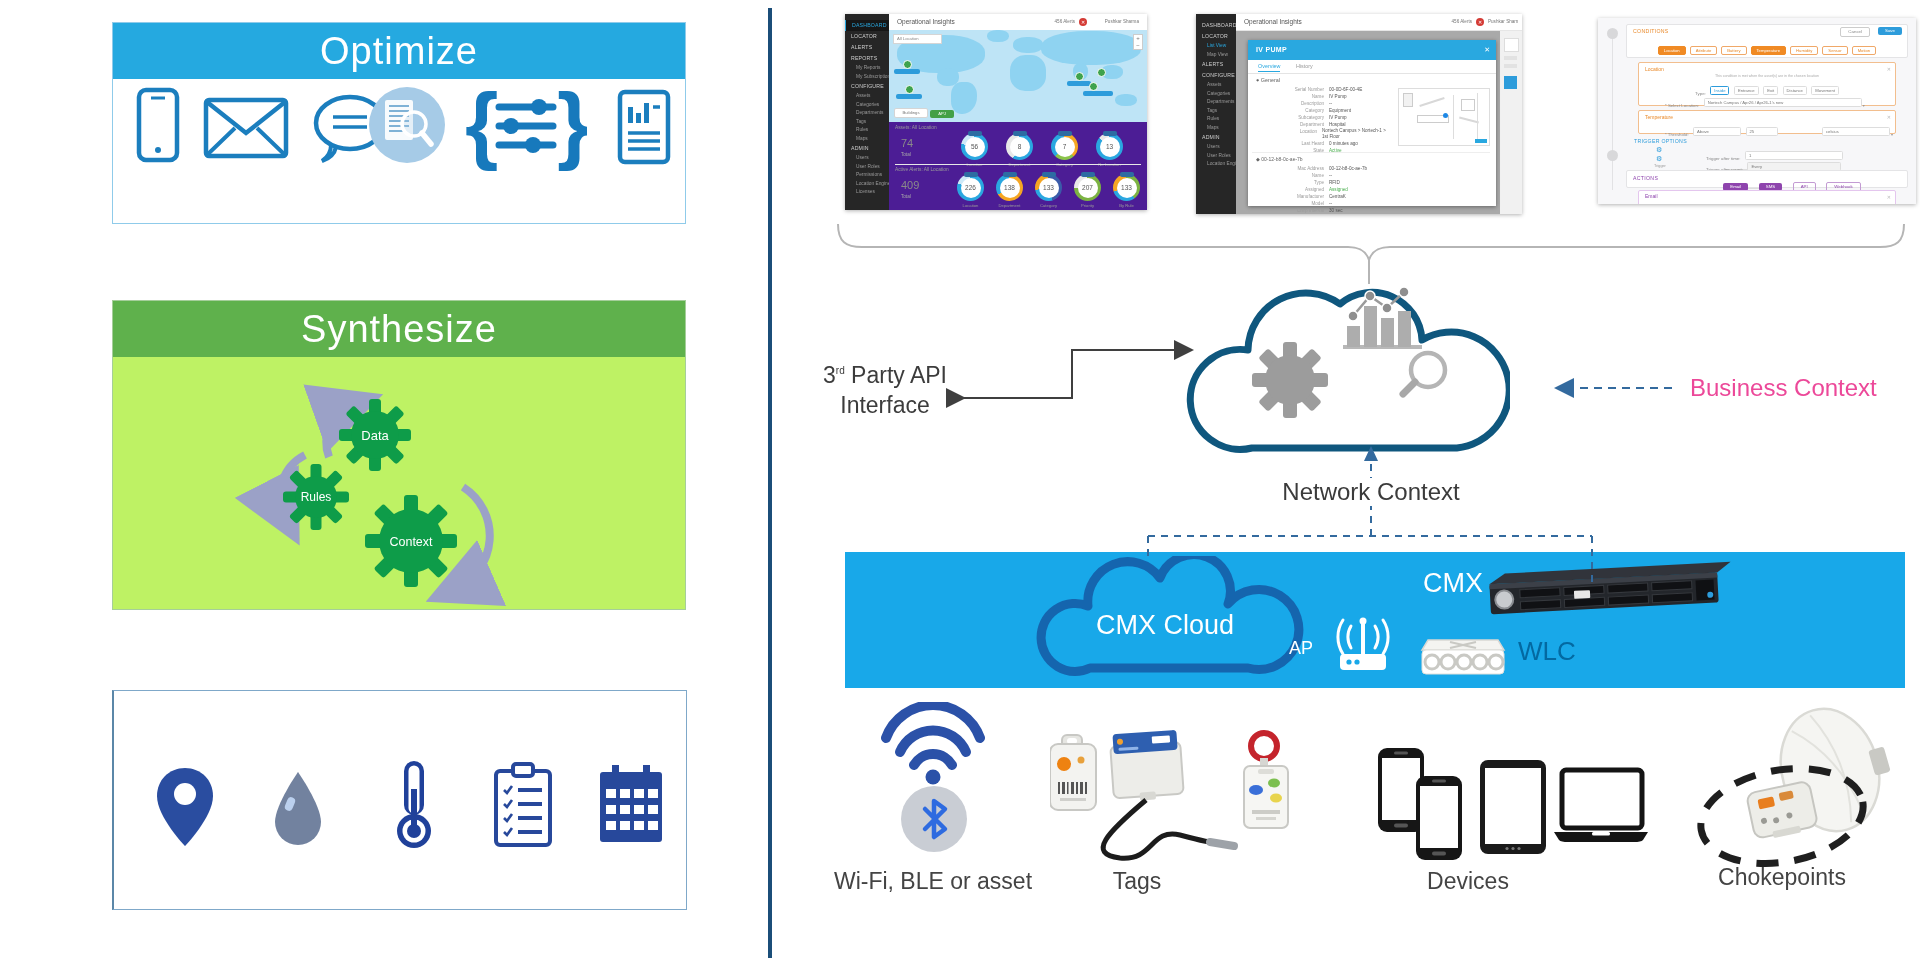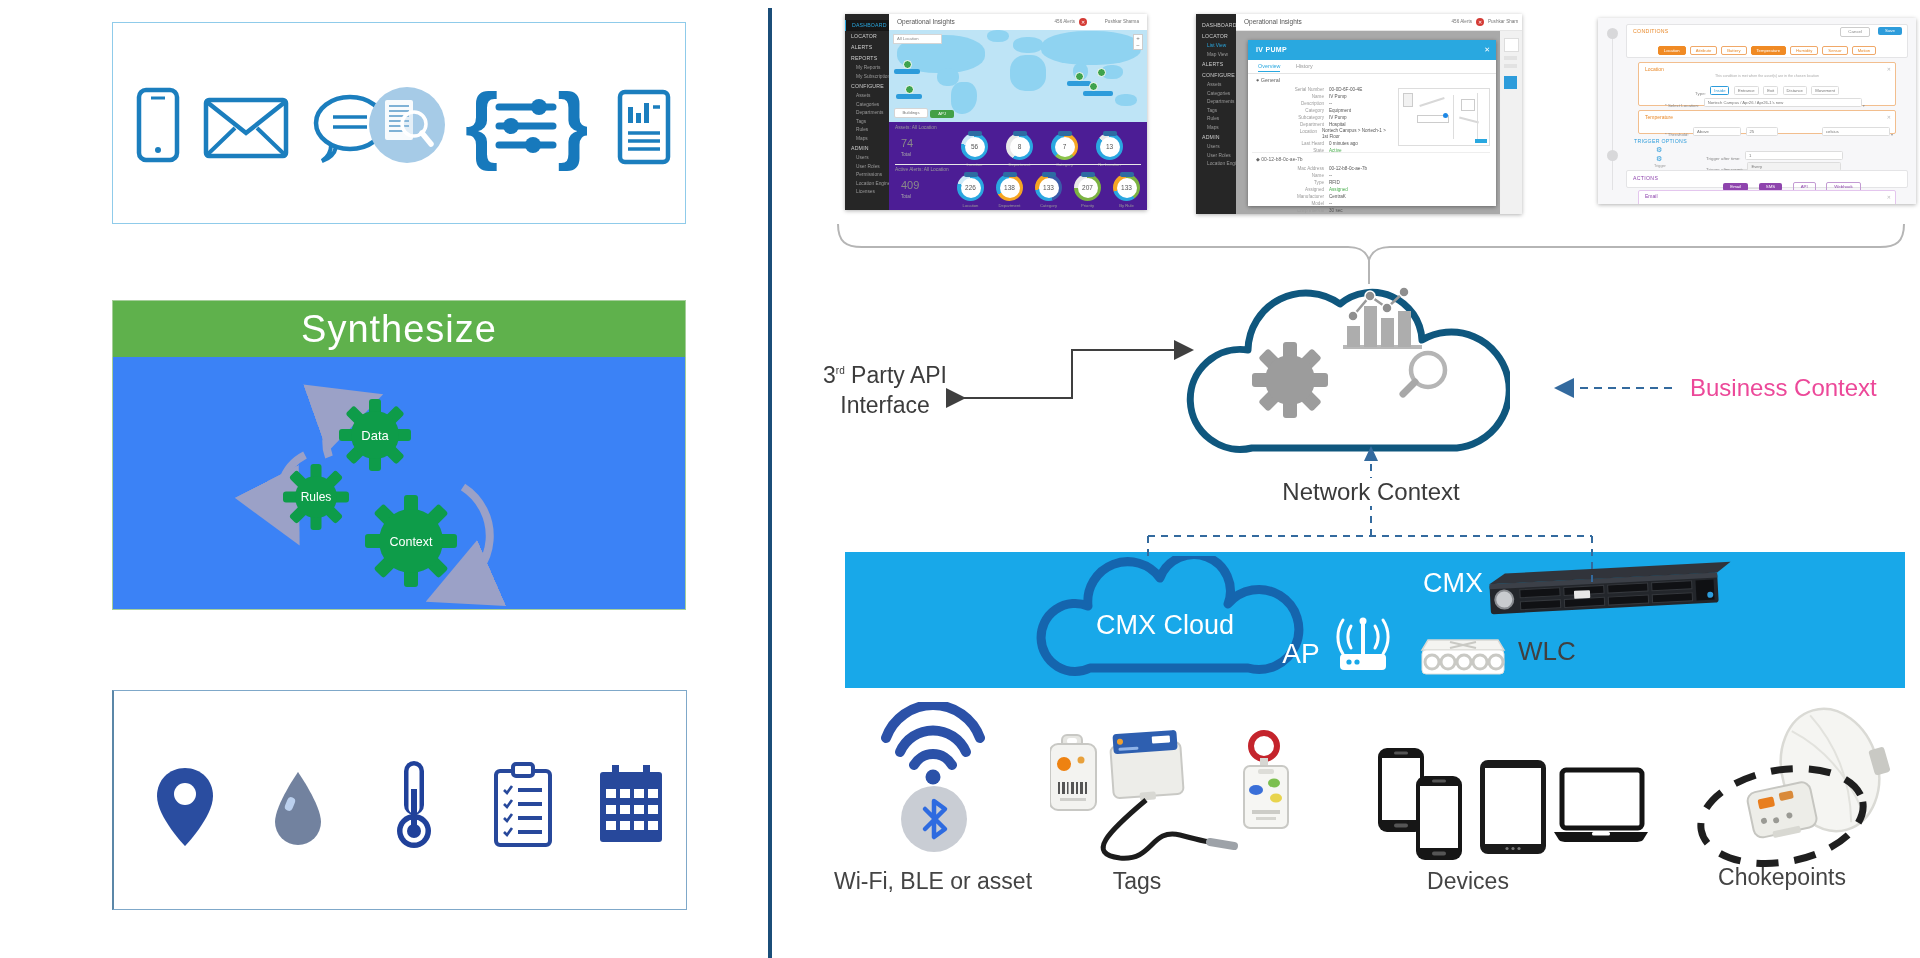--- a/index.html
+++ b/index.html
@@ -51,20 +51,21 @@
   .abtn{display:inline-block;border-radius:2px;font-size:4.4px;line-height:8px;padding:0 7px;margin:0 3px}
   .xcl{position:absolute;right:4px;top:3px;color:#bbb;font-size:5px}
   .tlbl{font-size:4.4px;color:#888}
 </style>
 </head>
 <body>
 
 <div id="c">
 
   <div class="abs" style="left:112px;top:22px;width:572px;height:200px;background:#fff;border:1.5px solid #8FCBEA">
+    <div class="hdr" style="background:#25A9E0">Optimize</div>
 
     <svg class="abs" style="left:22px;top:64px" width="46" height="78" viewBox="0 0 46 78">
       <rect x="4" y="3" width="38" height="70" rx="7" fill="none" stroke="#1B7EBE" stroke-width="4.5"></rect>
       <line x1="16" y1="11" x2="30" y2="11" stroke="#1B7EBE" stroke-width="3"></line>
       <circle cx="23" cy="63" r="3" fill="#1B7EBE"></circle>
     </svg>
     <svg class="abs" style="left:90px;top:74px" width="86" height="62" viewBox="0 0 86 62">
       <rect x="3" y="3" width="80" height="56" rx="3" fill="none" stroke="#1B7EBE" stroke-width="4.5"></rect>
       <path d="M4,5 L43,36 L82,5" fill="none" stroke="#1B7EBE" stroke-width="4.5"></path>
       <path d="M5,57 L32,31 M81,57 L54,31" fill="none" stroke="#1B7EBE" stroke-width="4"></path>
@@ -115,21 +116,21 @@
       </g>
       <g stroke="#1B7EBE" stroke-width="3.5">
         <line x1="11" y1="44" x2="43" y2="44"></line>
           <line x1="11" y1="52" x2="43" y2="52"></line>
           <line x1="11" y1="60" x2="43" y2="60"></line>
       </g>
       <line x1="36" y1="18" x2="43" y2="18" stroke="#1B7EBE" stroke-width="3.5"></line>
     </svg>
   </div>
 
-  <div class="abs" style="left:112px;top:300px;width:572px;height:308px;background:#3b82f6;border:1px solid #A5CE9A">
+  <div class="abs" style="left:112px;top:300px;width:572px;height:308px;background:#bef264;border:1px solid #A5CE9A">
     <div class="hdr" style="background:#5FB14C">Synthesize</div>
     <svg class="abs" style="left:0;top:56px" width="572" height="250" viewBox="0 0 572 250">
       <defs>
         <marker id="lav" markerWidth="9" markerHeight="9" refX="5" refY="4.5" orient="auto">
             <path d="M0,0 L9,4.5 L0,9 Z" fill="#9BA1C7"></path>
           </marker>
       </defs>
       <g stroke="#9BA1C7" stroke-width="8" fill="none">
         <path d="M216,100 A40,40 0 0 1 240,48" marker-end="url(#lav)"></path>
         <path d="M192,98 A46,46 0 0 0 172,160" marker-end="url(#lav)"></path>
@@ -659,21 +660,21 @@
       <rect x="32" y="31" width="40" height="8"></rect>
         <rect x="76" y="31" width="40" height="8"></rect>
         <rect x="120" y="31" width="40" height="8"></rect>
         <rect x="164" y="31" width="40" height="8"></rect>
     </g>
     <rect x="86" y="23" width="16" height="8" rx="1" fill="#E8E8E8"></rect>
     <rect x="208" y="19" width="18" height="20" fill="#0F1013"></rect>
     <circle cx="222" cy="34" r="3" fill="#2D9CDB"></circle>
   </svg>
 
-  <div class="abs lbl" style="left:1276px;top:638px;width:50px;color:#fff;font-size:28px;z-index:2">AP</div>
+  <div class="abs lbl" style="left:1276px;top:638px;width:50px;color:#fff;font-size:18px;z-index:2">AP</div>
   <svg class="abs" style="left:1332px;top:614px;z-index:2" width="62" height="62" viewBox="0 0 62 62">
     <g stroke="#FFFFFF" fill="none" stroke-linecap="round">
       <line x1="31" y1="8" x2="31" y2="40" stroke-width="4"></line>
       <path d="M19,12 A21,21 0 0 0 19,34" stroke-width="3"></path>
       <path d="M11,6 A31,31 0 0 0 11,40" stroke-width="3"></path>
       <path d="M43,12 A21,21 0 0 1 43,34" stroke-width="3"></path>
       <path d="M51,6 A31,31 0 0 1 51,40" stroke-width="3"></path>
     </g>
     <circle cx="31" cy="7" r="3.5" fill="#FFFFFF"></circle>
     <rect x="8" y="40" width="46" height="16" rx="4" fill="#FFFFFF"></rect>
@@ -686,21 +687,21 @@
     <line x1="58" y1="12" x2="32" y2="18" stroke="#C9C9C4" stroke-width="2"></line>
     <rect x="4" y="20" width="82" height="24" rx="4" fill="#FFFFFF" stroke="#E0E0DC"></rect>
     <g stroke="#C9C9C4" stroke-width="3" fill="none">
       <circle cx="14" cy="32" r="7"></circle>
         <circle cx="30" cy="32" r="7"></circle>
         <circle cx="46" cy="32" r="7"></circle>
         <circle cx="62" cy="32" r="7"></circle>
         <circle cx="78" cy="32" r="7"></circle>
     </g>
   </svg>
-  <div class="abs lbl" style="left:1518px;top:636px;width:80px;color:#404040;font-size:26px;text-align:left;z-index:2">WLC</div>
+  <div class="abs lbl" style="left:1518px;top:636px;width:80px;color:#0369a1;font-size:26px;text-align:left;z-index:2">WLC</div>
 
   <svg class="abs" style="left:878px;top:702px" width="110" height="86" viewBox="0 0 110 86">
     <g stroke="#2B51A8" stroke-width="10" fill="none" stroke-linecap="round">
       <path d="M8,36 A50,50 0 0 1 102,36"></path>
       <path d="M22,50 A36,36 0 0 1 88,50"></path>
       <path d="M36,63 A22,22 0 0 1 74,63"></path>
     </g>
     <circle cx="55" cy="75" r="7.5" fill="#2B51A8"></circle>
   </svg>
   <div class="abs" style="left:901px;top:786px;width:66px;height:66px;border-radius:50%;background:#C9CDD4">

